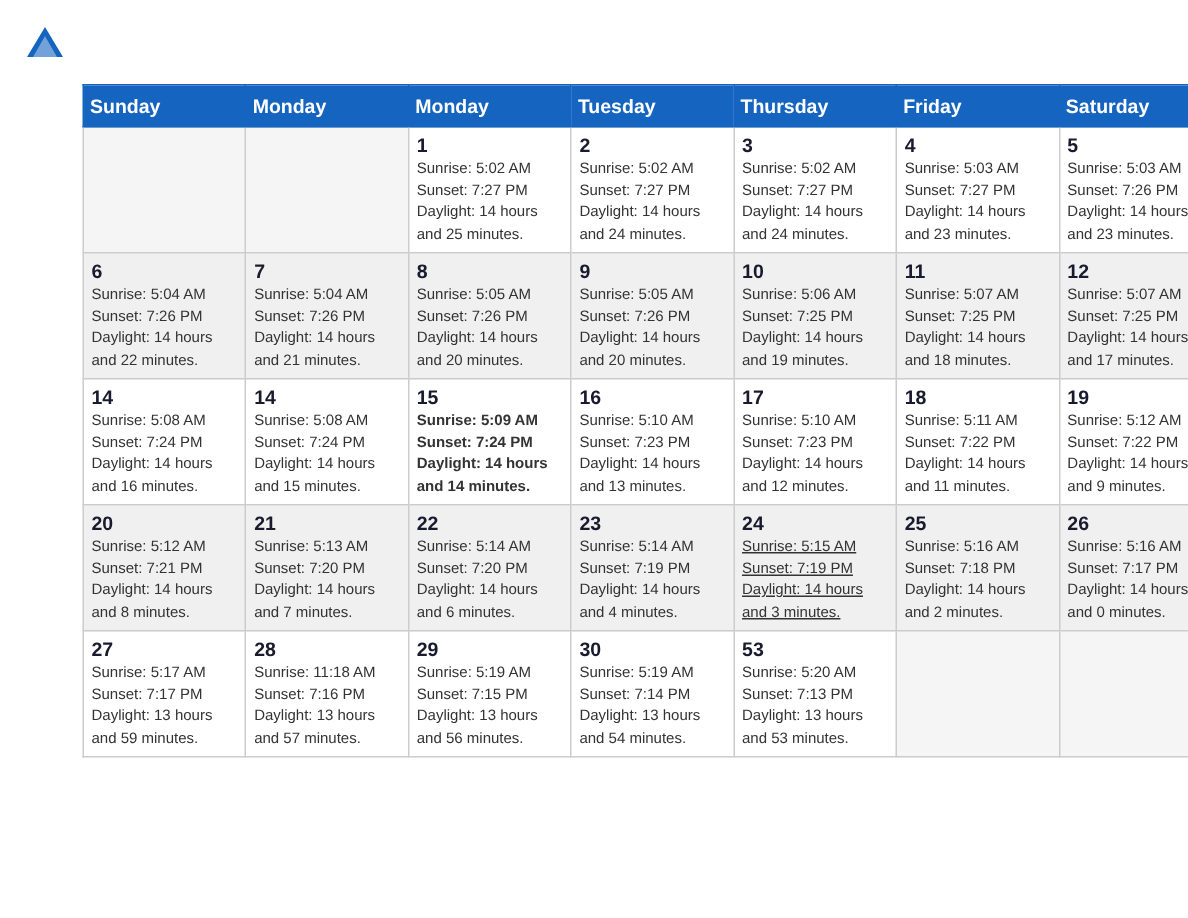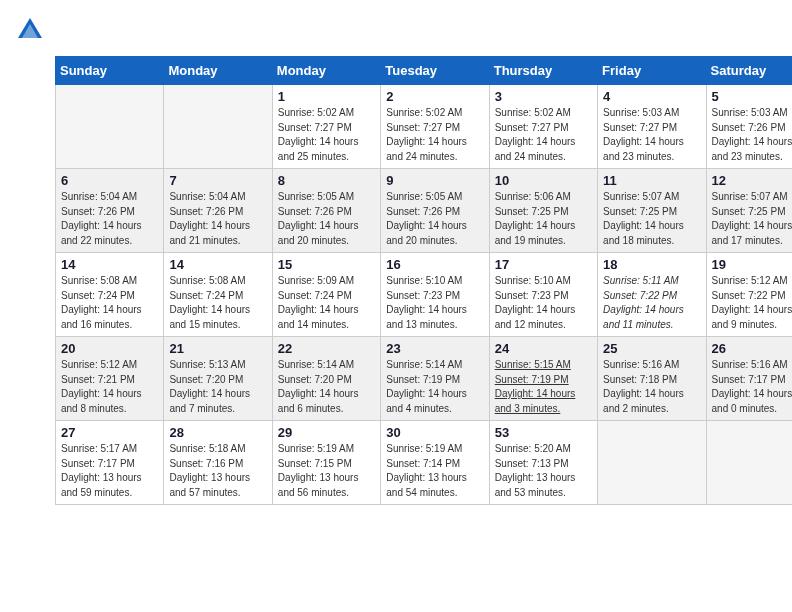--- a/index.html
+++ b/index.html
@@ -216,39 +216,39 @@
 Daylight: 14 hours and 16 minutes.</div>
         </td>
         <td>
           <span class="day-number">14</span>
           <div class="day-info" style="white-space: pre-line;">Sunrise: 5:08 AM
 Sunset: 7:24 PM
 Daylight: 14 hours and 15 minutes.</div>
         </td>
         <td>
           <span class="day-number">15</span>
-          <div class="day-info" style="white-space: pre-line;">Sunrise: 5:09 AM
+          <div class="day-info" style="white-space: pre-line; font-weight: bold;">Sunrise: 5:09 AM
 Sunset: 7:24 PM
 Daylight: 14 hours and 14 minutes.</div>
         </td>
         <td>
           <span class="day-number">16</span>
           <div class="day-info" style="white-space: pre-line;">Sunrise: 5:10 AM
 Sunset: 7:23 PM
 Daylight: 14 hours and 13 minutes.</div>
         </td>
         <td>
           <span class="day-number">17</span>
           <div class="day-info" style="white-space: pre-line;">Sunrise: 5:10 AM
 Sunset: 7:23 PM
 Daylight: 14 hours and 12 minutes.</div>
         </td>
         <td>
           <span class="day-number">18</span>
-          <div class="day-info" style="white-space: pre-line; font-style: italic;">Sunrise: 5:11 AM
+          <div class="day-info" style="white-space: pre-line;">Sunrise: 5:11 AM
 Sunset: 7:22 PM
 Daylight: 14 hours and 11 minutes.</div>
         </td>
         <td>
           <span class="day-number">19</span>
           <div class="day-info" style="white-space: pre-line;">Sunrise: 5:12 AM
 Sunset: 7:22 PM
 Daylight: 14 hours and 9 minutes.</div>
         </td>
       </tr>
@@ -298,21 +298,21 @@
       </tr>
       <tr>
         <td>
           <span class="day-number">27</span>
           <div class="day-info" style="white-space: pre-line;">Sunrise: 5:17 AM
 Sunset: 7:17 PM
 Daylight: 13 hours and 59 minutes.</div>
         </td>
         <td>
           <span class="day-number">28</span>
-          <div class="day-info" style="white-space: pre-line;">Sunrise: 5:18 AM
+          <div class="day-info" style="white-space: pre-line;">Sunrise: 11:18 AM
 Sunset: 7:16 PM
 Daylight: 13 hours and 57 minutes.</div>
         </td>
         <td>
           <span class="day-number">29</span>
           <div class="day-info" style="white-space: pre-line;">Sunrise: 5:19 AM
 Sunset: 7:15 PM
 Daylight: 13 hours and 56 minutes.</div>
         </td>
         <td>

